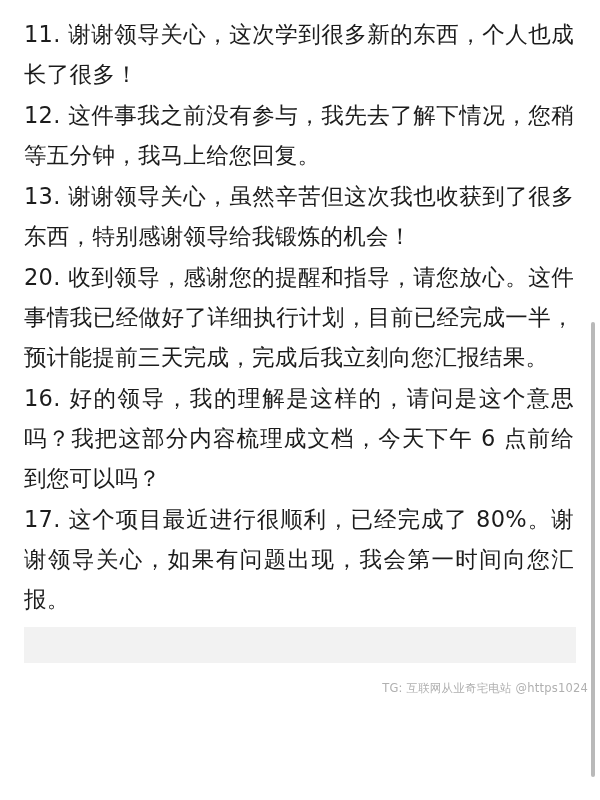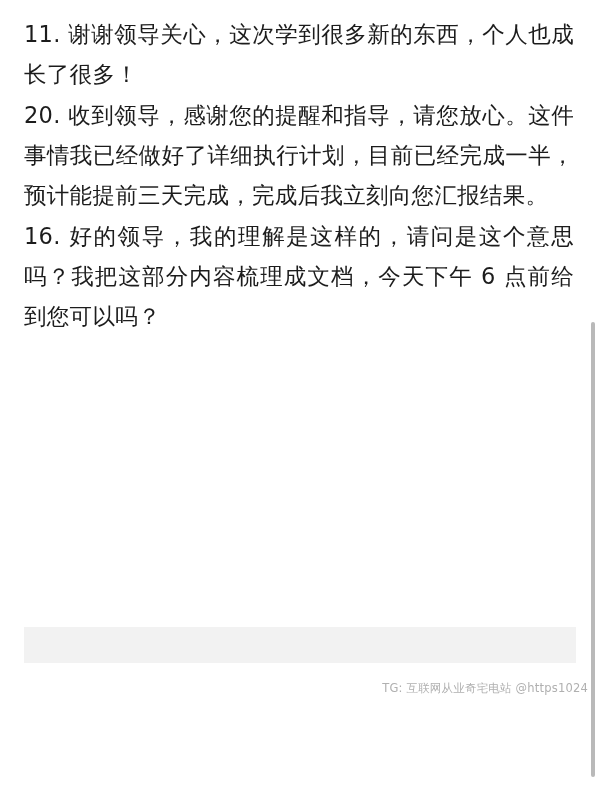--- a/index.html
+++ b/index.html
@@ -77,20 +77,23 @@
 </style>
 </head>
 <body>
 
 <div id="page">
 
   <div class="hl-band"></div>
 
   <div class="content list">
     <p class="item">11. 谢谢领导关心，这次学到很多新的东西，个人也成长了很多！</p>
+    <p class="item">12. 这件事我之前没有参与，我先去了解下情况，您稍等五分钟，我马上给您回复。</p>
+    <p class="item">13. 谢谢领导关心，虽然辛苦但这次我也收获到了很多东西，特别感谢领导给我锻炼的机会！</p>
     <p class="item">20. 收到领导，感谢您的提醒和指导，请您放心。这件事情我已经做好了详细执行计划，目前已经完成一半，预计能提前三天完成，完成后我立刻向您汇报结果。</p>
     <p class="item hl">16. 好的领导，我的理解是这样的，请问是这个意思吗？我把这部分内容梳理成文档，今天下午 6 点前给到您可以吗？</p>
+    <p class="item">17. 这个项目最近进行很顺利，已经完成了 80%。谢谢领导关心，如果有问题出现，我会第一时间向您汇报。</p>
   </div>
 
   <div class="scrollbar"></div>
 
   <div class="watermark">TG: 互联网从业奇宅电站 @https1024</div>
 </div>
 
 </body></html>

